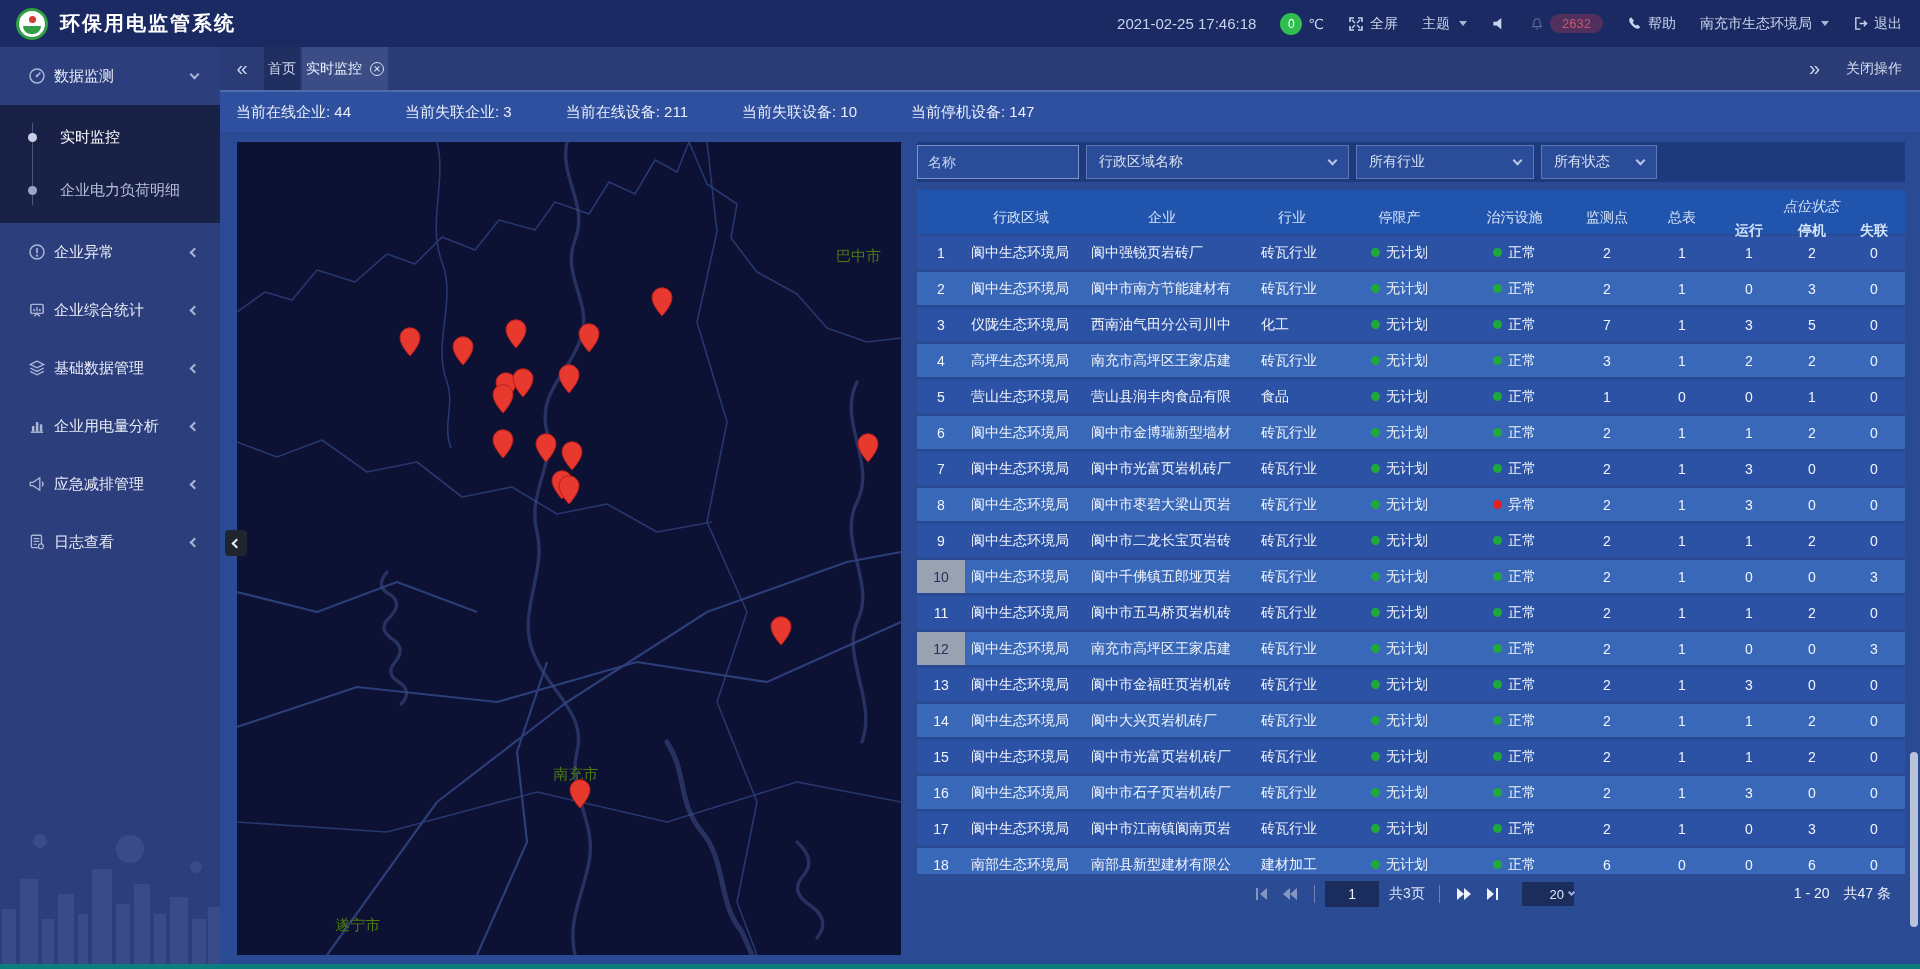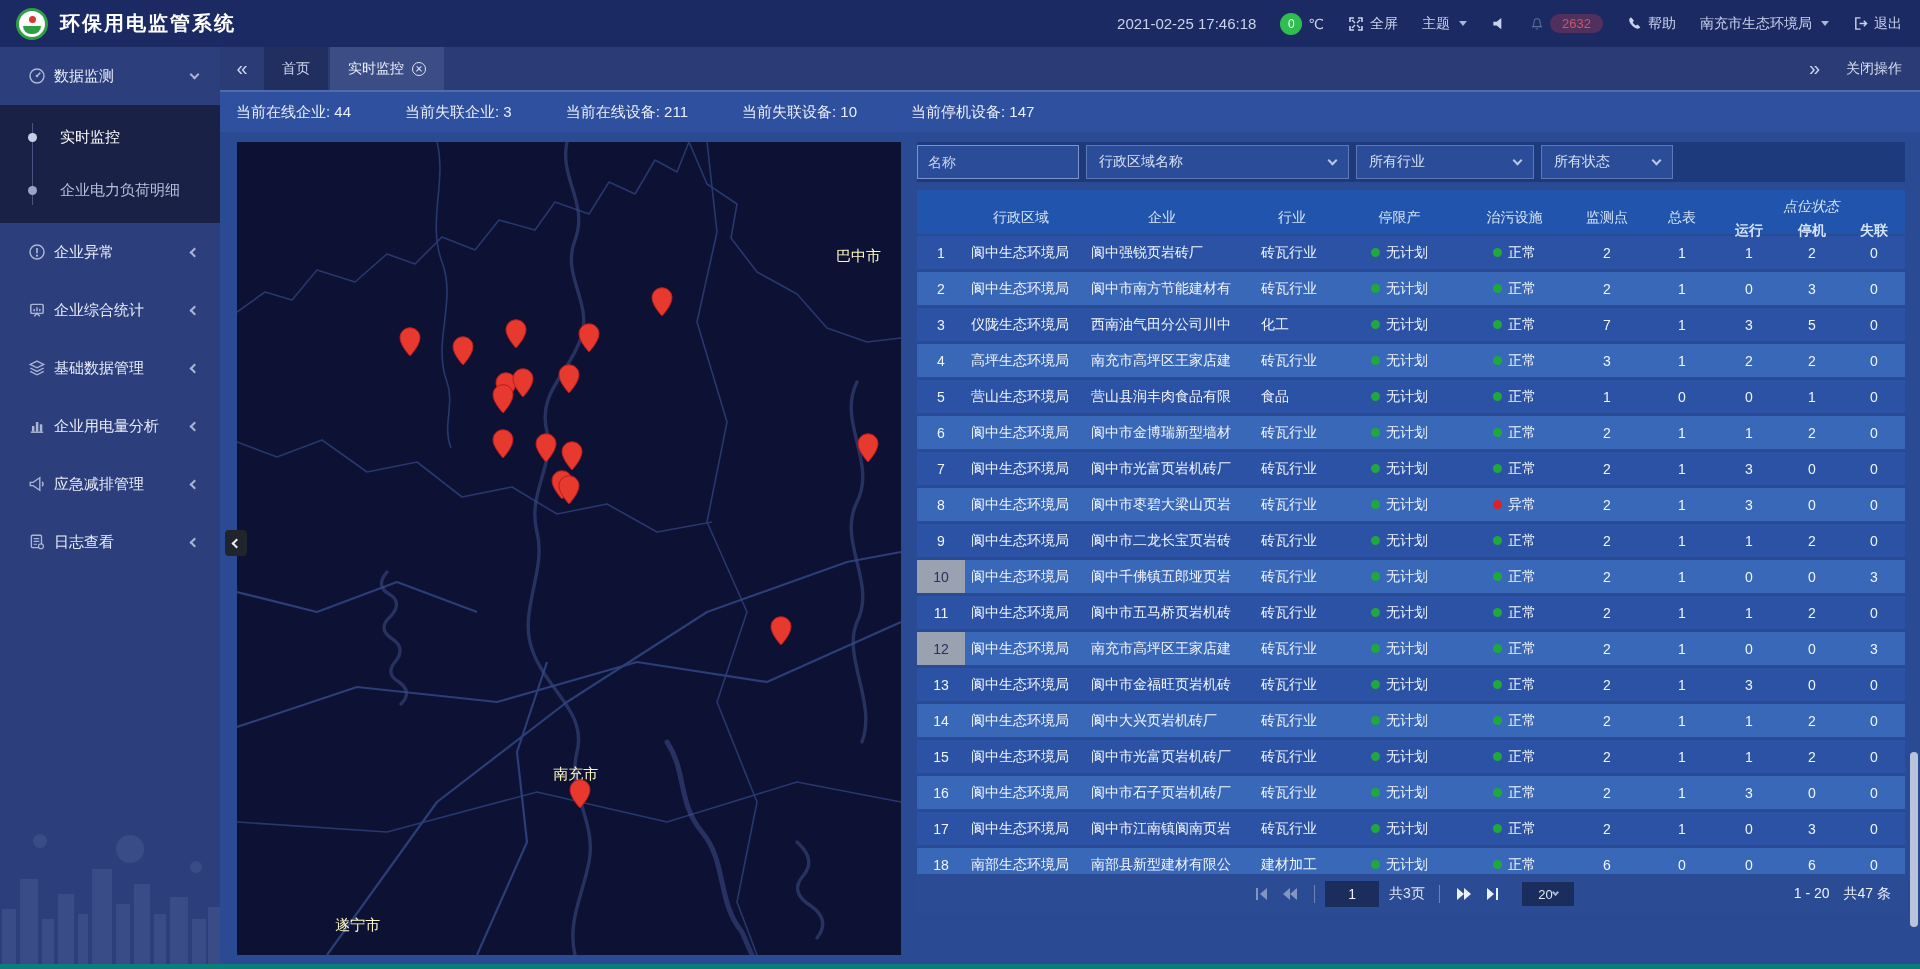--- a/index.html
+++ b/index.html
@@ -41,53 +41,53 @@
   .sub-item .dot{position:absolute;left:28px;width:9px;height:9px;border-radius:50%;background:#9aa4c6;}
   .sub-item.active{color:#ffffff;}
   .sub-item.active .dot{background:#c7cfe8;}
   .skyline{position:absolute;bottom:0;left:0;opacity:.9;}
 
   .main{flex:1;display:flex;flex-direction:column;min-width:0;}
 
   
   .tabbar{height:45px;background:#2b3b75;border-bottom:2px solid #4f6dad;display:flex;align-items:stretch;}
   .tab-arrow{width:44px;display:flex;align-items:center;justify-content:center;font-size:20px;color:#cfd7ee;cursor:pointer;}
-  .tab{display:flex;align-items:center;gap:8px;padding:0 18px;font-size:14px;color:#cdd5ee;cursor:pointer;background:#202e60;margin-right:2px;}
+  .tab{display:flex;align-items:center;gap:8px;padding:0 4px;font-size:14px;color:#cdd5ee;cursor:pointer;background:#202e60;margin-right:2px;}
   .tab.active{background:#3c4d85;color:#e9eefb;}
   .close-dot{width:14px;height:14px;border:1px solid #dfe5f5;border-radius:50%;position:relative;display:inline-block;}
   .close-dot::before,.close-dot::after{content:"";position:absolute;left:50%;top:50%;width:7px;height:1.4px;background:#dfe5f5;}
   .close-dot::before{transform:translate(-50%,-50%) rotate(45deg);}
   .close-dot::after{transform:translate(-50%,-50%) rotate(-45deg);}
   .tab-spacer{flex:1;}
   .close-ops{display:flex;align-items:center;gap:26px;padding-right:18px;font-size:14px;color:#d6deee;}
 
   
   .statsbar{height:40px;background:#2e509f;display:flex;align-items:center;padding-left:16px;font-size:15px;color:#e8eefb;}
   .stat-item{margin-right:54px;white-space:nowrap;}
 
   
   .content{flex:1;display:flex;position:relative;background:#2a4a93;min-height:0;}
   .map-panel{width:664px;height:813px;margin:10px 0 0 17px;background:#0d1134;position:relative;flex:0 0 auto;}
   .map-panel svg.maplines{position:absolute;left:0;top:0;}
-  .map-city{position:absolute;transform:translate(-50%,-50%);font-size:15px;color:#fef9c3;white-space:nowrap;}
+  .map-city{position:absolute;transform:translate(-50%,-50%);font-size:15px;color:#4d7c0f;white-space:nowrap;}
   .map-pin{position:absolute;width:22px;height:30px;transform:translate(-50%,-100%);}
   .collapse-btn{position:absolute;left:-12px;top:388px;width:22px;height:26px;background:#20242c;border-radius:4px;
                 display:flex;align-items:center;justify-content:center;cursor:pointer;z-index:5;}
   .collapse-btn .chev{border-color:#e8ecf8;}
 
   
   .right-panel{width:988px;margin:10px 0 0 16px;display:flex;flex-direction:column;flex:0 0 auto;}
   .filters{height:40px;background:#1c3a7c;display:flex;align-items:center;gap:7px;padding:0 0 0 0;}
   .f-input{width:162px;height:34px;background:#2b4d99;border:1px solid #7e93c9;color:#e8eefb;
            font-size:14px;padding:0 10px;font-family:inherit;}
   .f-input::placeholder{color:#c6d2ec;}
   .f-select{height:34px;background:#2b4d99;border:1px solid #5f77b4;display:flex;align-items:center;
             justify-content:space-between;padding:0 12px;font-size:14px;color:#d7e0f2;cursor:pointer;}
   .f-select .chev{border-color:#b9c6e6;margin-left:10px;}
-  .sel-region{width:263px;}.sel-industry{width:178px;}.sel-status{width:132px;}
+  .sel-region{width:263px;}.sel-industry{width:178px;}.sel-status{width:116px;}
 
   .grid-cols{display:grid;grid-template-columns:48px 112px 170px 90px 125px 105px 80px 70px 64px 62px 62px;}
   .thead{background:#2154ad;height:44px;margin-top:8px;color:#d5e4f8;font-size:14px;position:relative;}
   .thead .hc{display:flex;align-items:center;justify-content:center;grid-row:1 / span 2;}
   .thead{grid-template-rows:26px 30px;}
   .thead .group-label{grid-column:9 / span 3;grid-row:1;display:flex;align-items:flex-end;justify-content:center;
                       font-style:italic;padding-bottom:0px;}
   .thead .gsub{grid-row:2;display:flex;align-items:center;justify-content:center;font-weight:bold;}
 
   .tbody{height:640px;overflow:hidden;}
@@ -100,21 +100,21 @@
   .tc.lpad{justify-content:flex-start;padding-left:14px;}
   .tc.num-hl{background:#9aa2b2;color:#24335c;}
   .status-dot{width:9px;height:9px;border-radius:50%;display:inline-block;margin-right:6px;flex:0 0 auto;}
 
   
   .pagination{height:40px;background:#2c4b95;display:flex;align-items:center;justify-content:center;position:relative;color:#dfe6f5;}
   .pg-ic{display:flex;align-items:center;justify-content:center;width:28px;height:26px;cursor:pointer;}
   .pg-divider{width:1px;height:18px;background:#6d82b6;margin:0 10px;}
   .pg-input{width:54px;height:26px;background:#1b2d5c;border:none;color:#eef2fb;text-align:center;font-size:14px;margin-right:10px;font-family:inherit;}
   .pg-total{font-size:14px;margin-right:4px;}
-  .pg-select{width:52px;height:24px;background:#1b2d5c;display:flex;align-items:center;justify-content:center;
+  .pg-select{width:52px;height:24px;background:#1b2d5c;display:flex;align-items:center;justify-content:flex-end;gap:5px;
              font-size:13px;color:#dfe7f6;cursor:pointer;margin-left:16px;}
   .pg-select .chev{width:5px;height:5px;border-color:#9fb0d6;}
   .pg-right{position:absolute;right:14px;font-size:14px;color:#eef2fa;display:flex;gap:14px;}
 
   
   .scrollbar{position:absolute;right:2px;top:132px;width:8px;height:832px;}
   .scroll-thumb{position:absolute;top:74.5%;height:21%;width:8px;background:#b9c4dc;border-radius:4px;cursor:pointer;}
   .bottom-strip{position:absolute;left:0;bottom:0;width:1920px;height:5px;background:#0c7d7d;z-index:20;}
 </style>
 </head>

